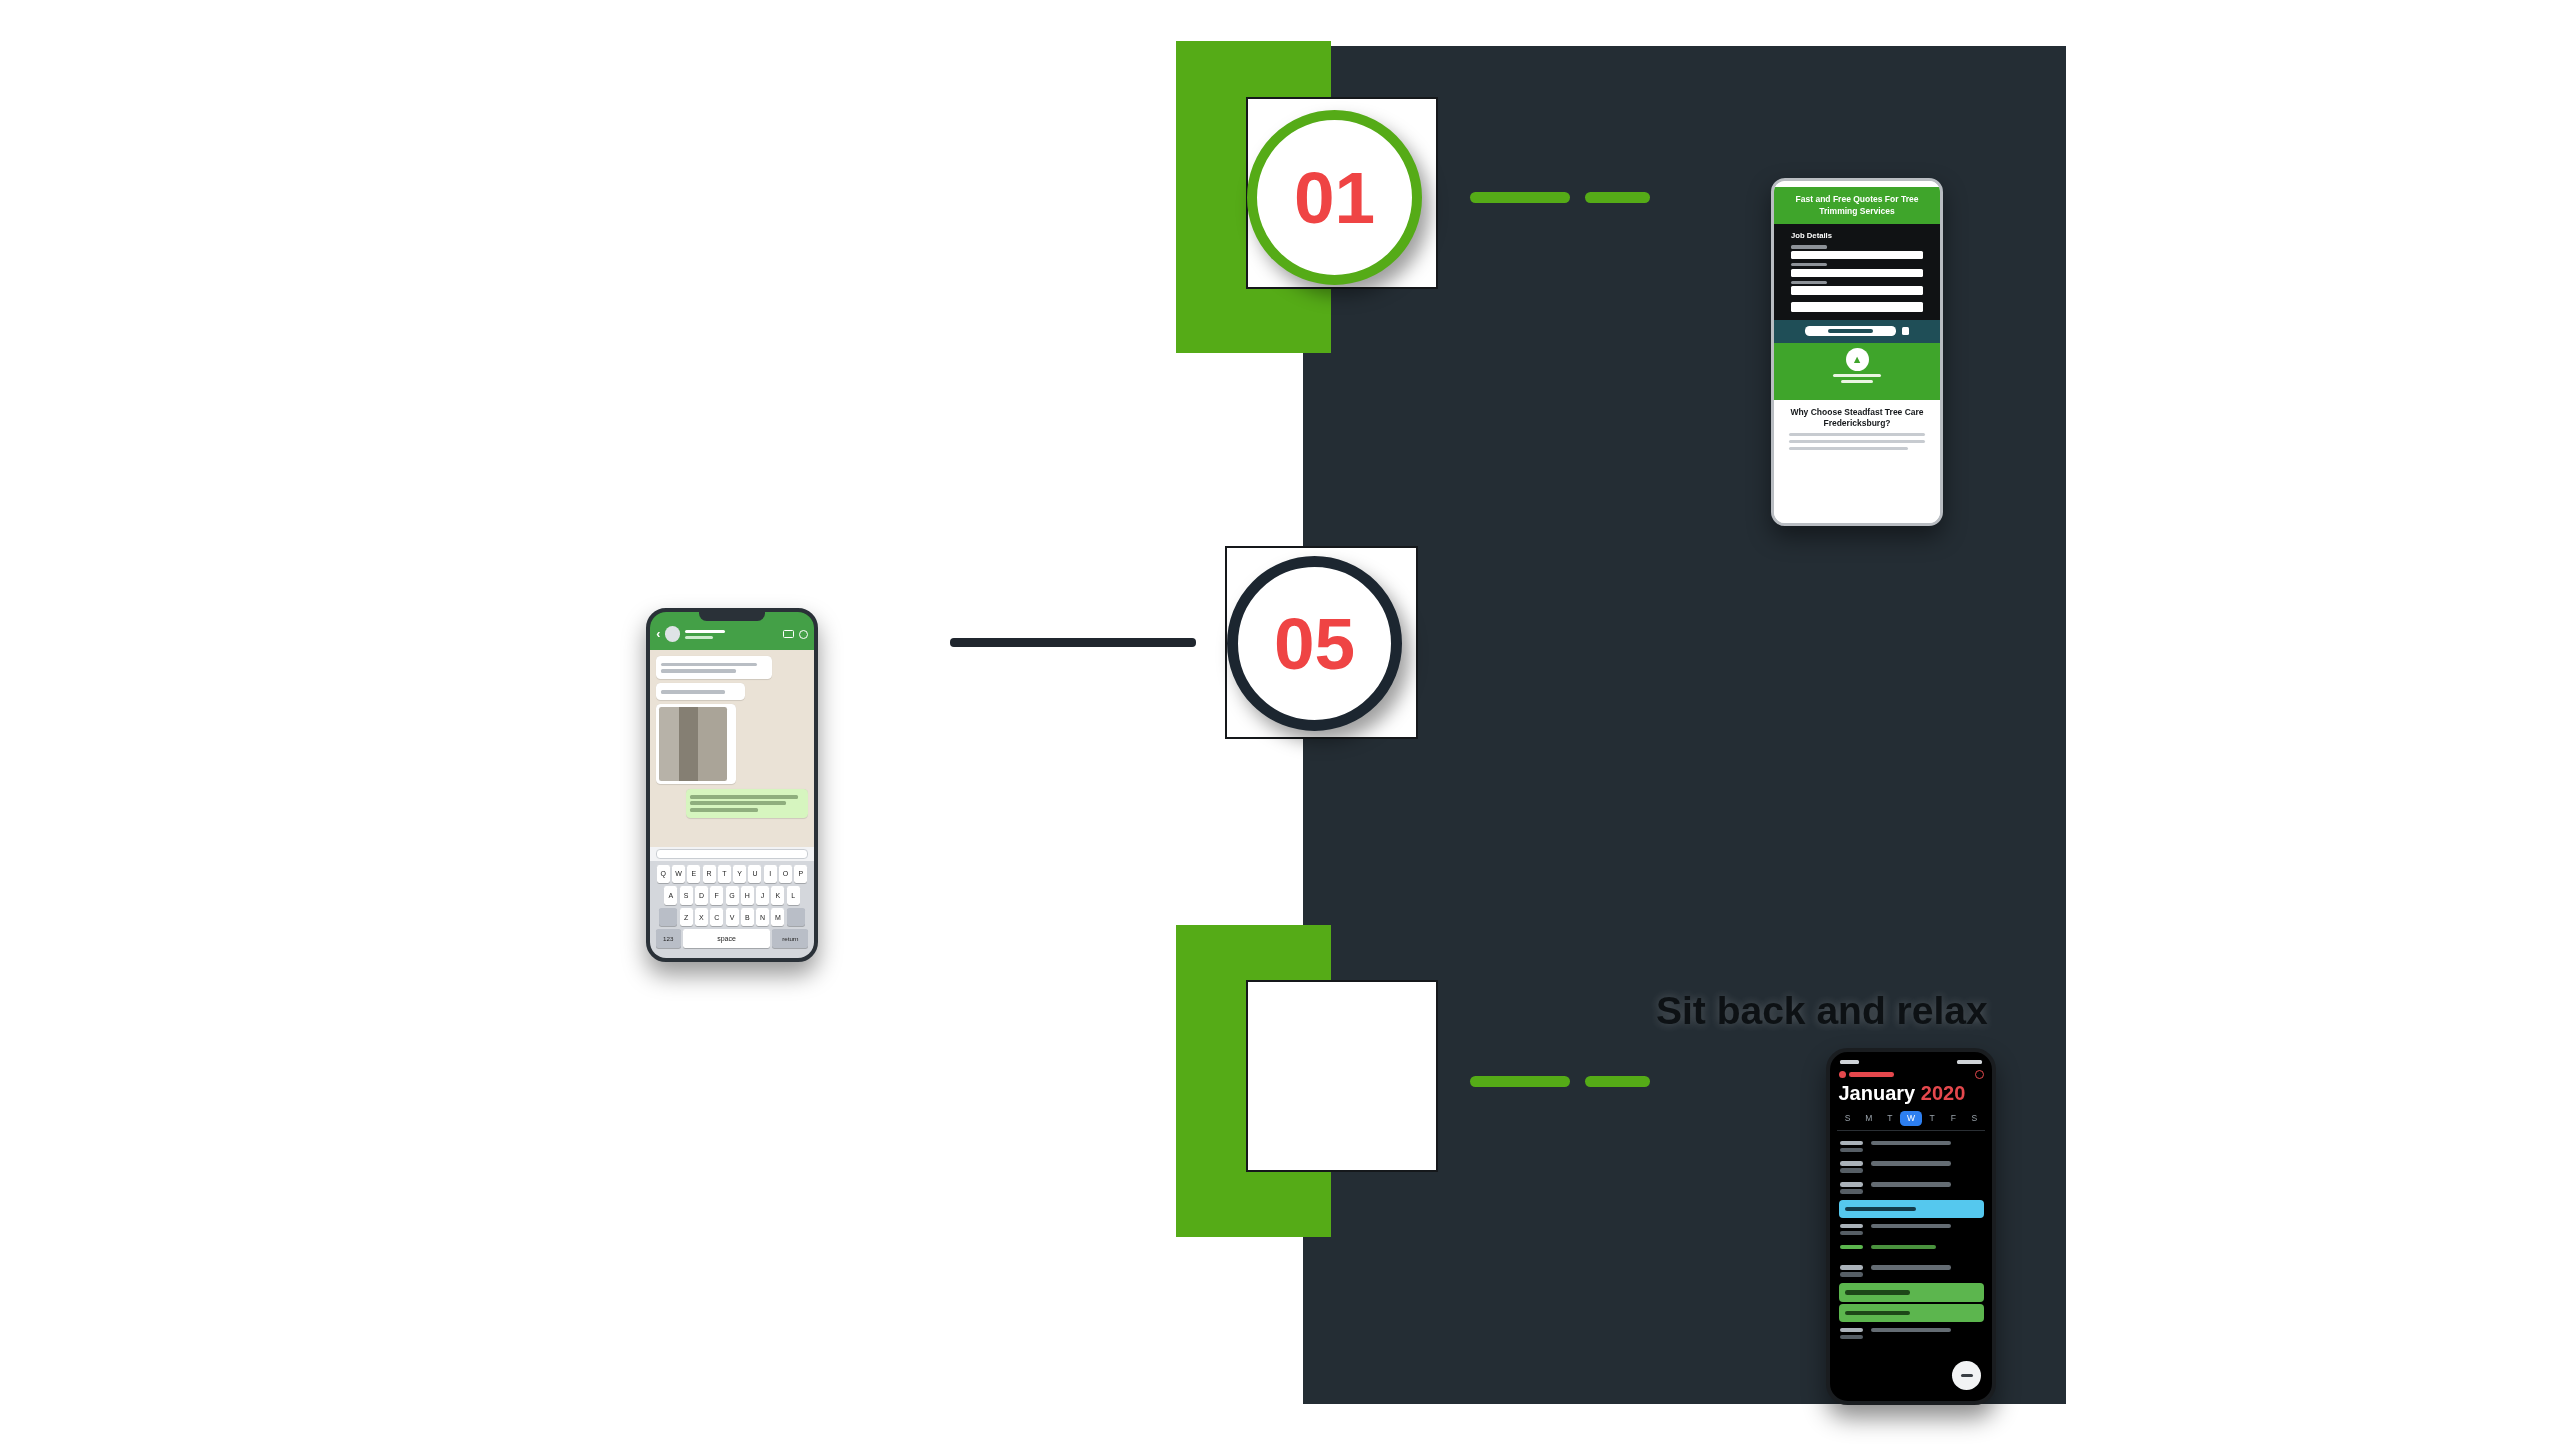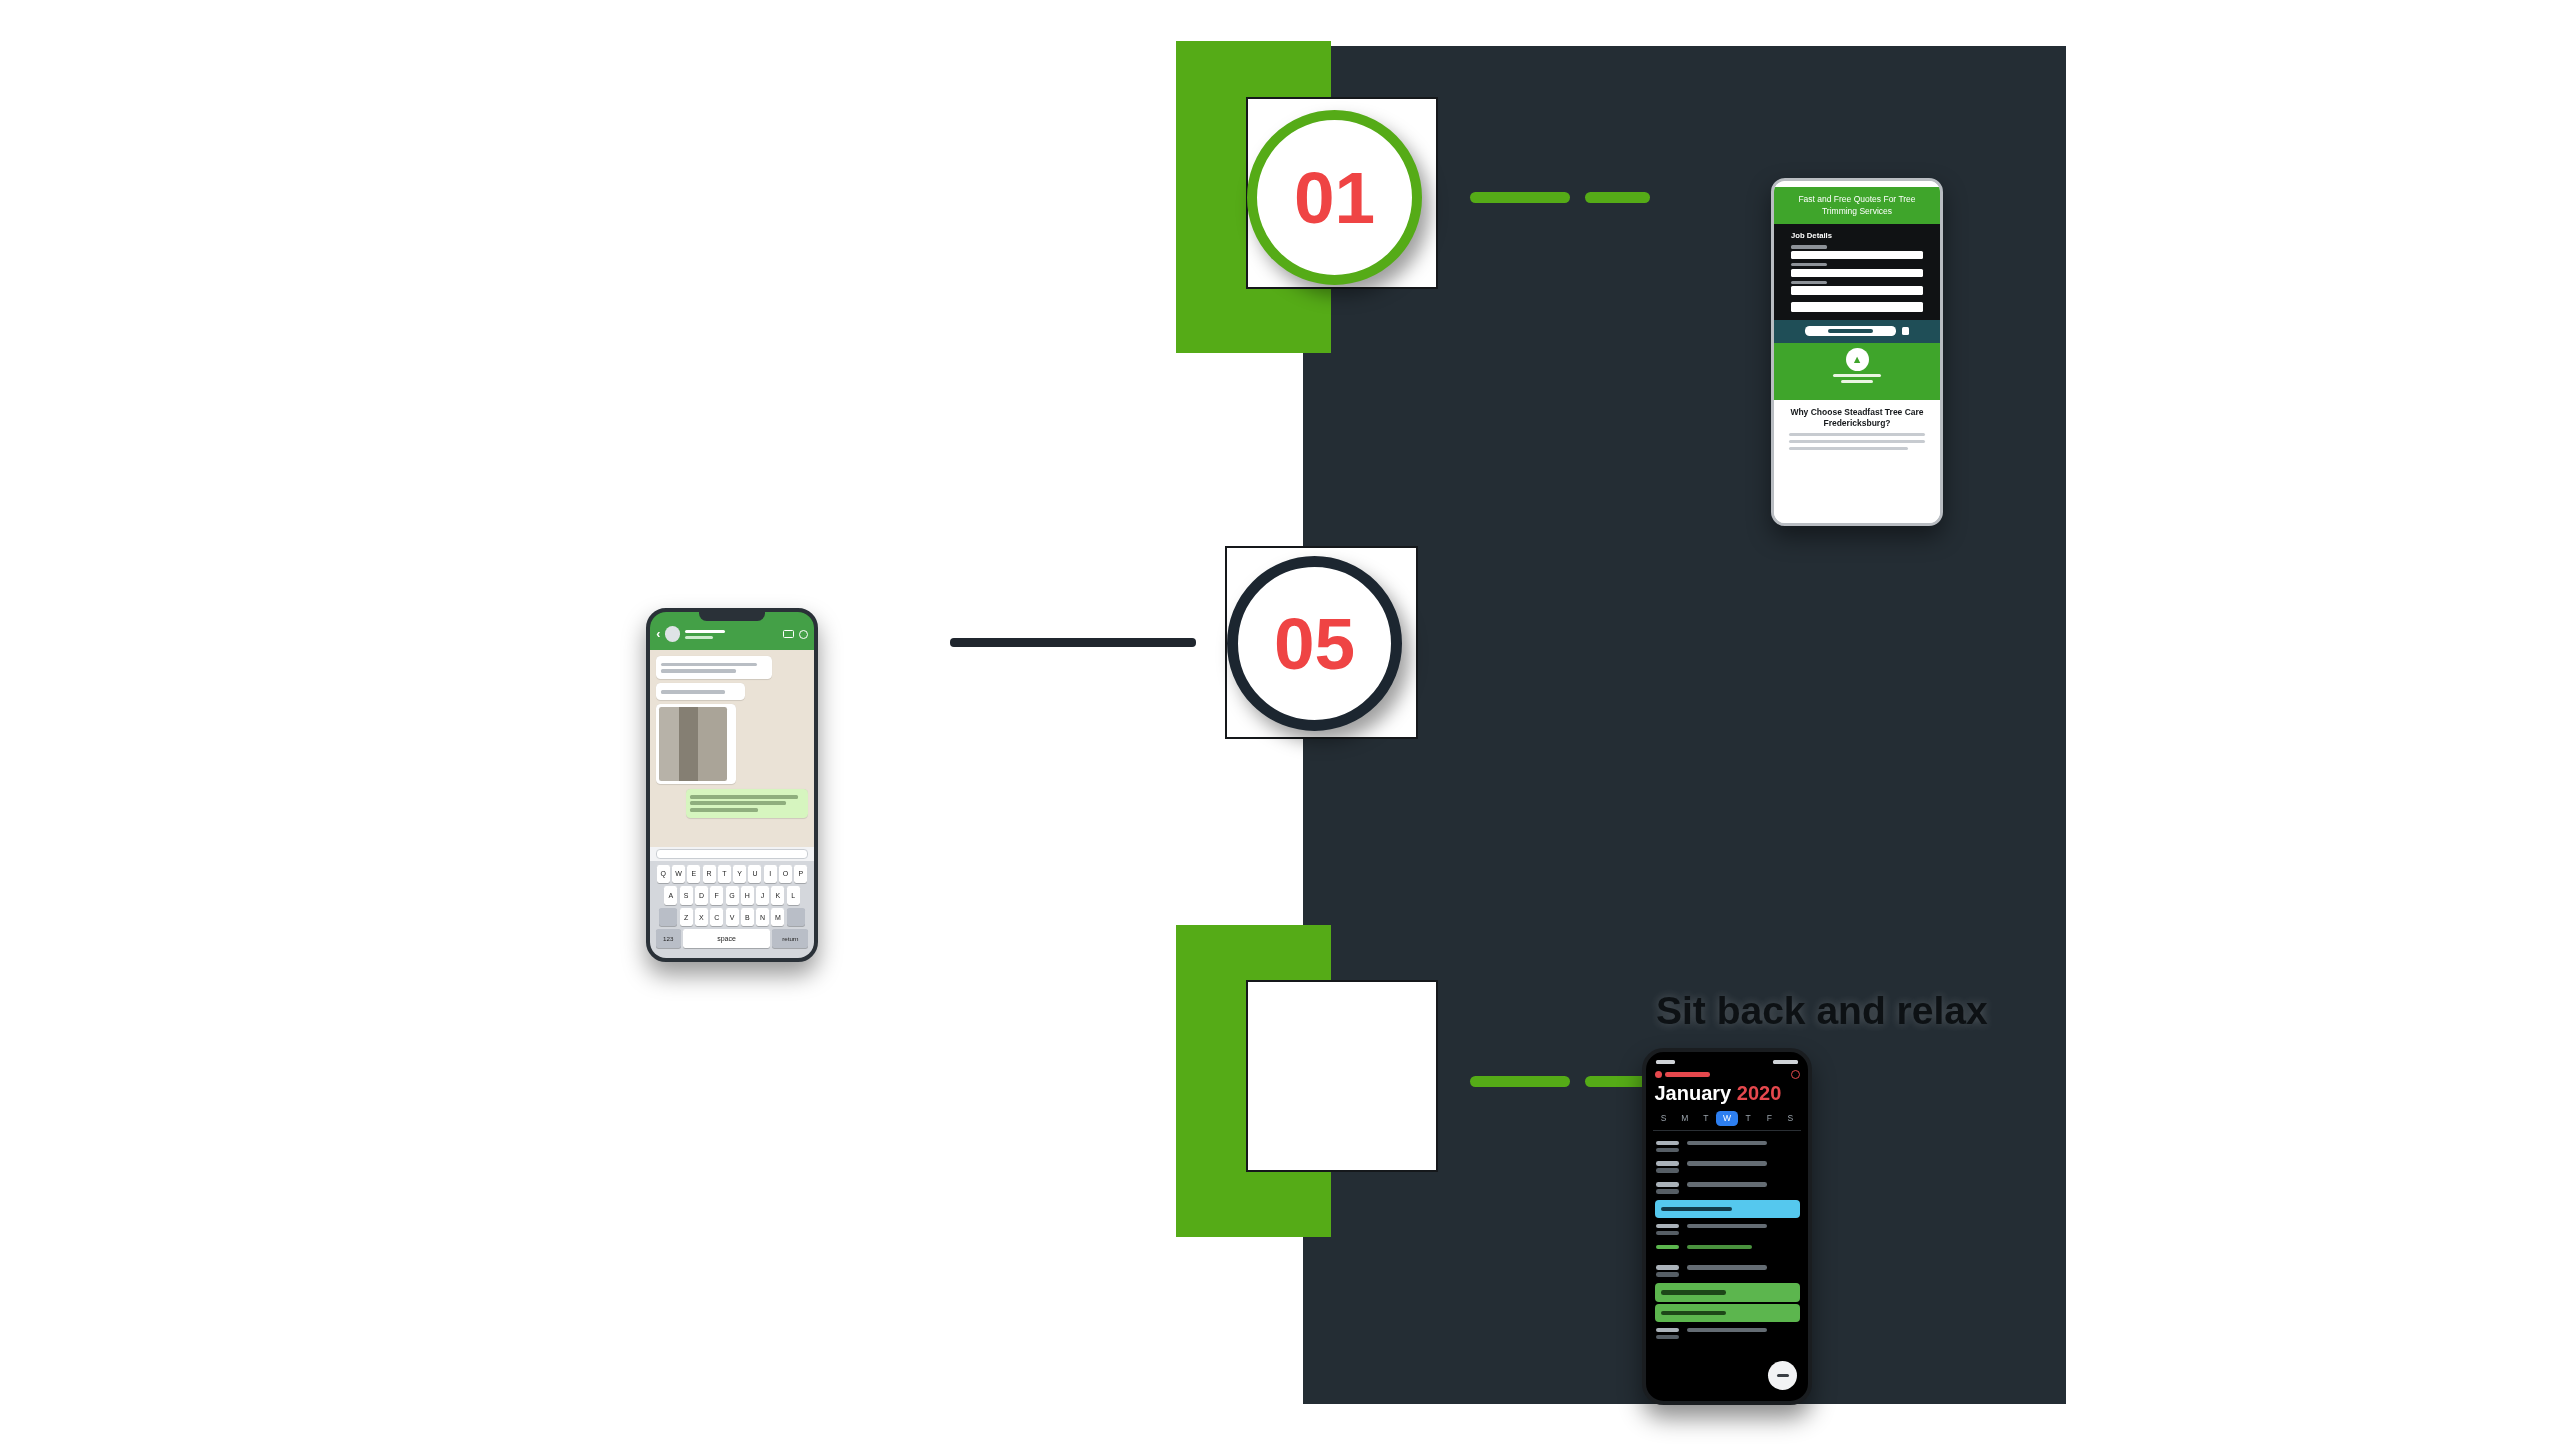--- a/index.html
+++ b/index.html
@@ -37,21 +37,21 @@
   .t3{left:1656px;top:989px;text-shadow:0 0 9.3px rgba(255,255,255,.22);}
 
   
   .phone{position:absolute;box-sizing:border-box;overflow:hidden;}
 
   
   .phone1{left:1771px;top:178px;width:172px;height:348px;background:#ffffff;
           border:3.9px solid #b9bdc2;border-radius:14px;display:flex;flex-direction:column;
           box-shadow:0 10.8px 23px rgba(0,0,0,.45);}
   .p1-topstrip{height:6.2px;background:#ffffff;}
-  .p1-header{background:#3FA52B;color:#fff;font-size:8.5px;font-weight:400;text-align:center;
+  .p1-header{background:#3FA52B;color:#fff;font-size:8.5px;font-weight:700;text-align:center;
              padding:7px 10.8px;line-height:1.35;}
   .p1-form{background:#101214;padding:5.4px 17px 7.7px;}
   .p1-form-title{color:#ffffff;font-size:7.7px;font-weight:700;text-align:left;margin:1.5px 0 5.4px;}
   .p1-label{width:36px;height:3.1px;background:#8d9298;border-radius:1.5px;margin:3.9px 0 2.3px;}
   .p1-input{height:8.5px;background:#ffffff;border-radius:1.5px;}
   .p1-submit{height:10px;background:#ffffff;border-radius:1.5px;margin-top:7px;}
   .p1-progress{background:#1F4E57;height:23px;display:flex;align-items:center;justify-content:center;gap:6.2px;}
   .p1-pill{width:91px;height:9.3px;background:#ffffff;border-radius:4.6px;display:flex;align-items:center;justify-content:center;}
   .p1-pill-in{width:45px;height:4.6px;background:#1F4E57;border-radius:2.3px;}
   .p1-sqicon{width:7.7px;height:7.7px;background:#ffffff;border-radius:1.5px;}
@@ -97,21 +97,21 @@
   .krow{display:flex;justify-content:center;gap:2.3px;margin-bottom:3.1px;}
   .krow-inner{display:contents;}
   .key{background:#ffffff;border-radius:2.3px;width:13px;height:18.5px;font-size:7px;color:#222;
        display:flex;align-items:center;justify-content:center;box-shadow:0 0.8px 0 rgba(0,0,0,.3);}
   .key.mod{background:#b9bec7;width:18.5px;}
   .key.b123{width:25px;background:#b9bec7;font-size:6.2px;}
   .key.space{flex:1;max-width:87px;}
   .key.ret{width:36px;background:#b9bec7;font-size:6.2px;}
 
   
-  .phone3{left:1642px;top:1048px;width:170px;height:357px;background:#000000;
+  .phone3{left:1826px;top:1048px;width:170px;height:357px;background:#000000;
           border:4.6px solid #1a1d20;border-radius:21.6px;padding:6.2px 7px;color:#fff;
           box-shadow:0 12.4px 23px rgba(0,0,0,.45);}
   .p3-status{display:flex;justify-content:space-between;padding:1.5px 3.1px 0;}
   .sbar{height:3.9px;background:#cfd3d7;border-radius:1.5px;}
   .sl{width:18.5px;} .sr{width:25px;}
   .p3-redrow{display:flex;align-items:center;gap:3.9px;margin:6.2px 1.5px 3.1px;}
   .red-dot{width:7px;height:7px;background:#E5484D;border-radius:50%;}
   .red-bar{width:45px;height:4.6px;background:#E5484D;border-radius:2.3px;}
   .red-circle{margin-left:auto;width:7px;height:7px;border:1.5px solid #E5484D;border-radius:50%;}
   .p3-month{font-size:20px;font-weight:700;margin:1.5px 1.5px 6.2px;}

